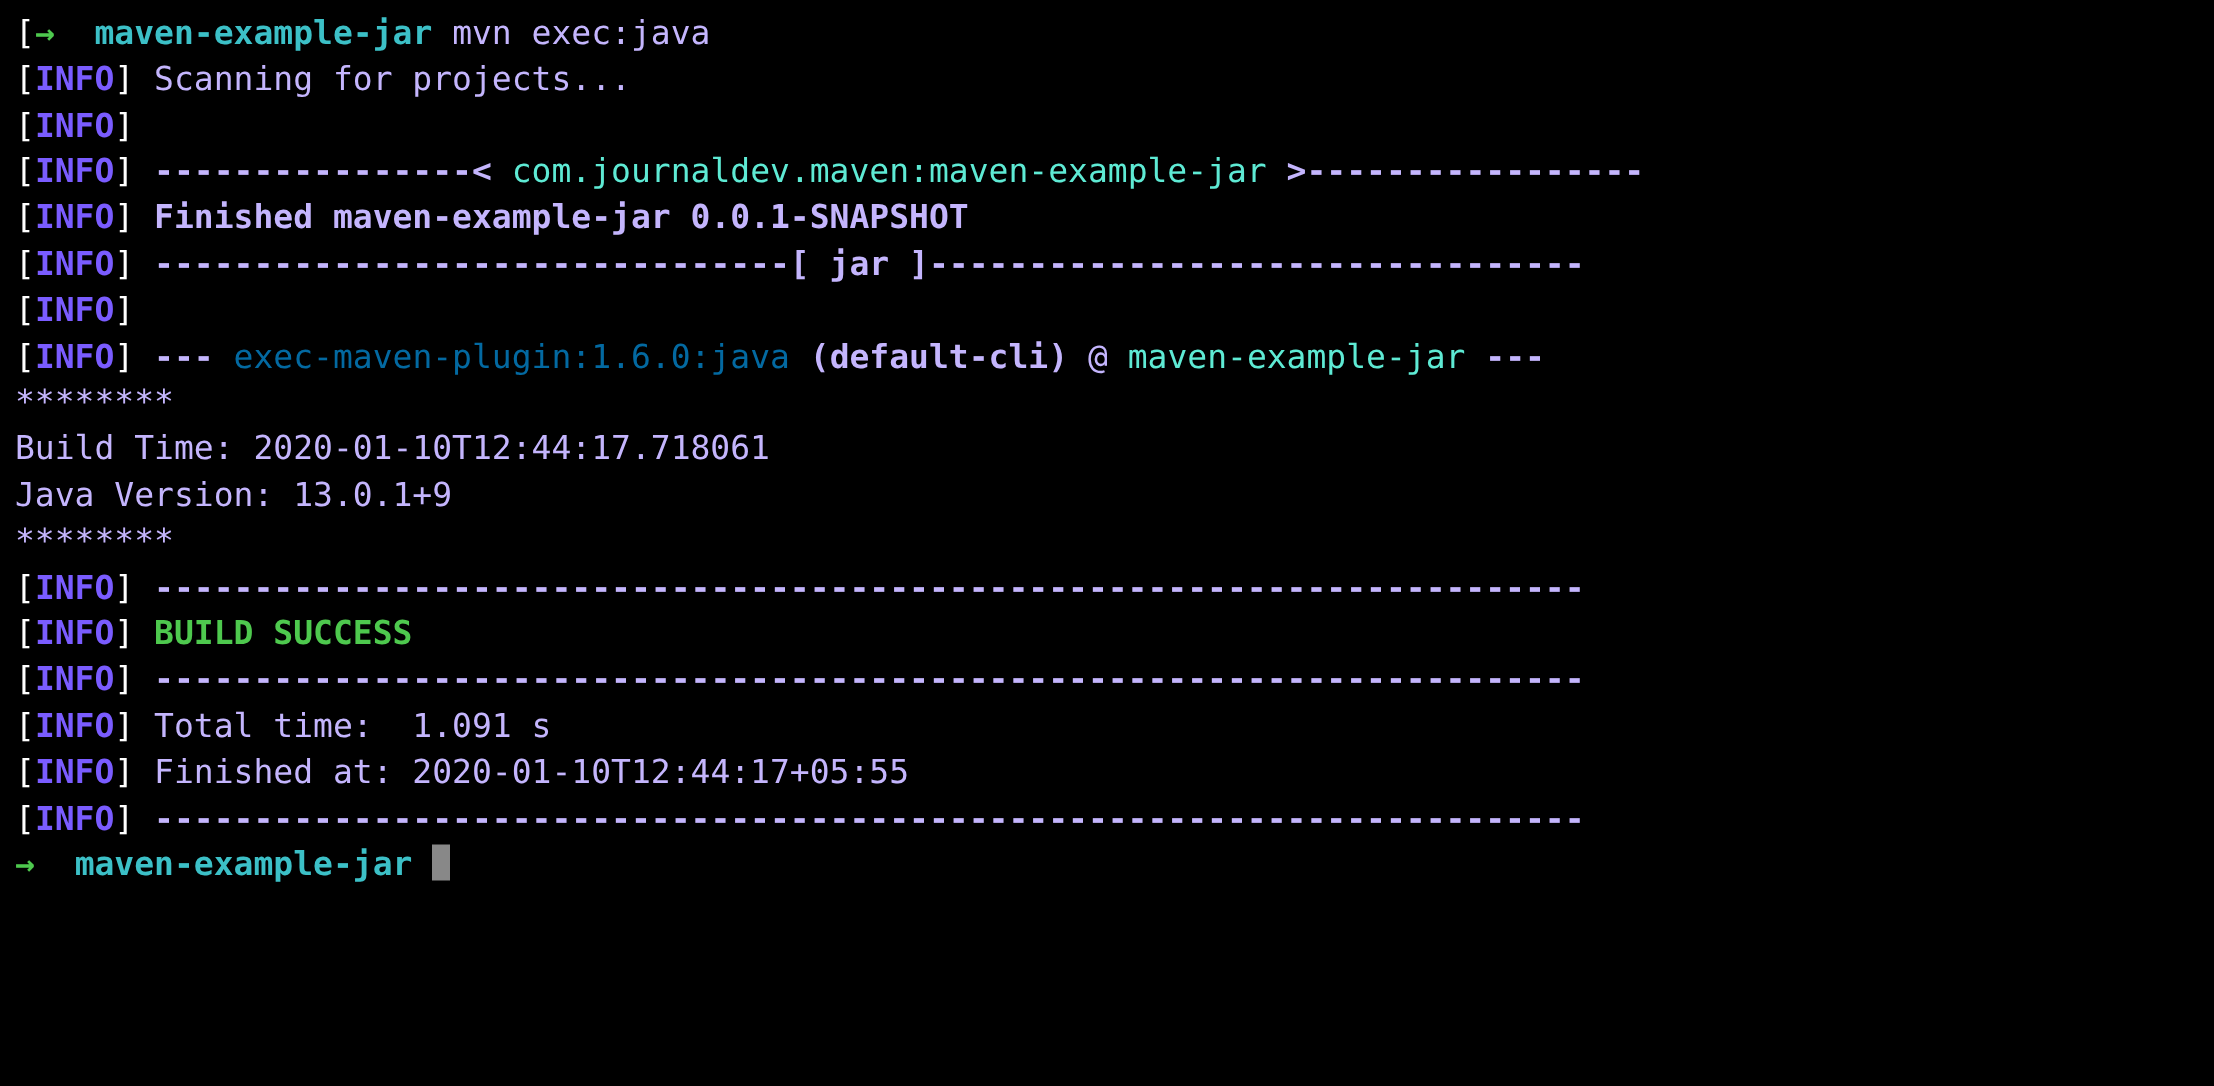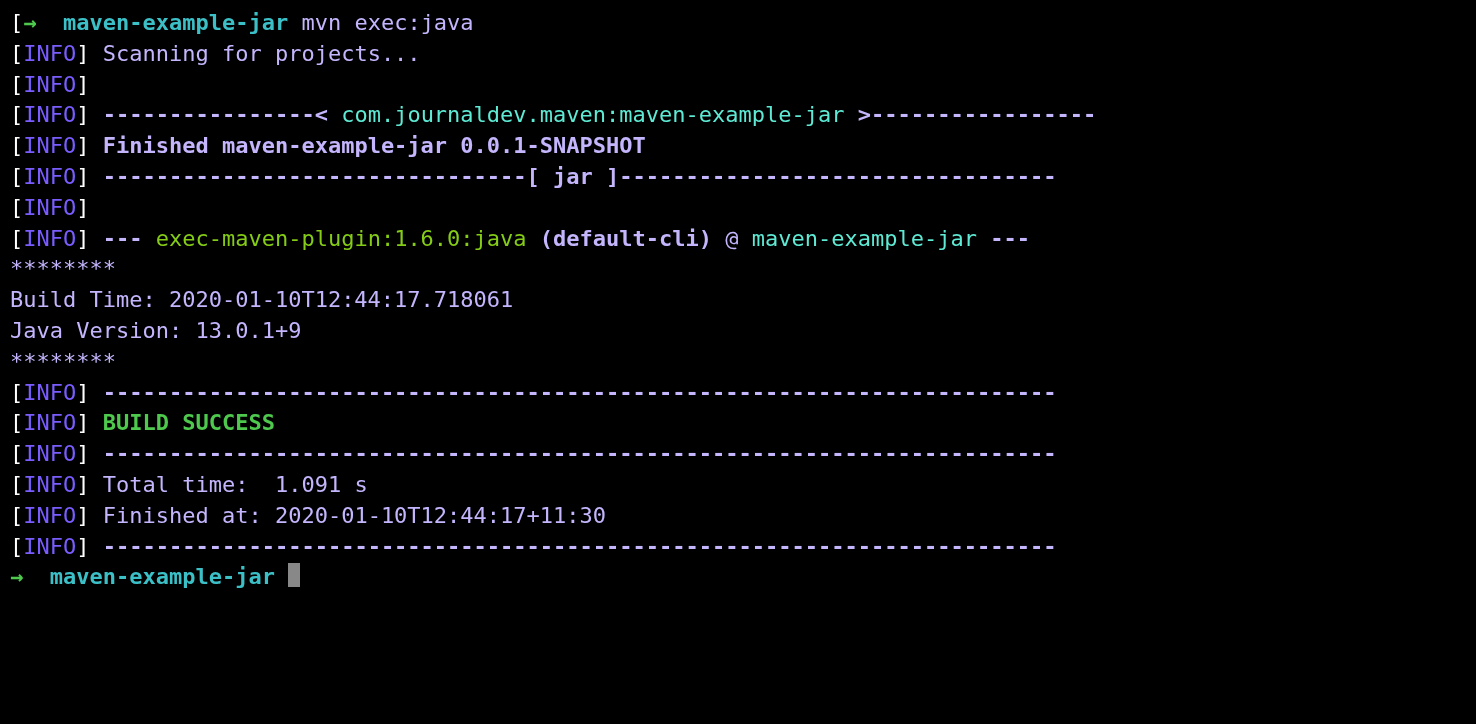--- a/index.html
+++ b/index.html
@@ -16,25 +16,25 @@
       padding: 8px 10px;
       width: 1476px;
       height: 724px;
       overflow: hidden;
     }
     .line {
       white-space: pre;
     }
     .bracket { color: #ffffff; }
     .arrow { color: #4ec94e; font-weight: bold; }
-    .purple { color: #7a5cff; font-weight: normal; }
+    .purple { color: #7a5cff; font-weight: bold; }
     .cyan { color: #3cc0c7; font-weight: bold; }
     .cyan-normal { color: #5eead4; }
     .green { color: #4ec94e; font-weight: bold; }
-    .green-normal { color: #84cc16; margin-top: 23px; }
+    .green-normal { color: #0369a1; margin-top: 23px; }
     .white { color: #c4b5fd; }
     .bold { font-weight: bold; }
     .cursor {
       display: inline-block;
       width: 12px;
       height: 24px;
       background-color: #888888;
       vertical-align: text-bottom;
       margin-bottom: 2px;
     }
@@ -51,15 +51,15 @@
 <div class="line"><span class="bracket">[</span><span class="purple">INFO</span><span class="bracket">]</span></div>
 <div class="line"><span class="bracket">[</span><span class="purple">INFO</span><span class="bracket">]</span><span class="white bold"> --- </span><span class="green-normal">exec-maven-plugin:1.6.0:java</span><span class="white bold"> (default-cli)</span><span class="white"> @ </span><span class="cyan-normal">maven-example-jar</span><span class="white bold"> ---</span></div>
 <div class="line"><span class="white">********</span></div>
 <div class="line"><span class="white">Build Time: 2020-01-10T12:44:17.718061</span></div>
 <div class="line"><span class="white">Java Version: 13.0.1+9</span></div>
 <div class="line"><span class="white">********</span></div>
 <div class="line"><span class="bracket">[</span><span class="purple">INFO</span><span class="bracket">]</span><span class="white bold"> ------------------------------------------------------------------------</span></div>
 <div class="line"><span class="bracket">[</span><span class="purple">INFO</span><span class="bracket">]</span><span class="green"> BUILD SUCCESS</span></div>
 <div class="line"><span class="bracket">[</span><span class="purple">INFO</span><span class="bracket">]</span><span class="white bold"> ------------------------------------------------------------------------</span></div>
 <div class="line"><span class="bracket">[</span><span class="purple">INFO</span><span class="bracket">]</span><span class="white"> Total time:  1.091 s</span></div>
-<div class="line"><span class="bracket">[</span><span class="purple">INFO</span><span class="bracket">]</span><span class="white"> Finished at: 2020-01-10T12:44:17+11:30</span></div>
+<div class="line"><span class="bracket">[</span><span class="purple">INFO</span><span class="bracket">]</span><span class="white"> Finished at: 2020-01-10T12:44:17+05:55</span></div>
 <div class="line"><span class="bracket">[</span><span class="purple">INFO</span><span class="bracket">]</span><span class="white bold"> ------------------------------------------------------------------------</span></div>
 <div class="line"><span class="arrow">→</span>  <span class="cyan">maven-example-jar</span> <span class="cursor"></span></div>
 
 </body></html>

